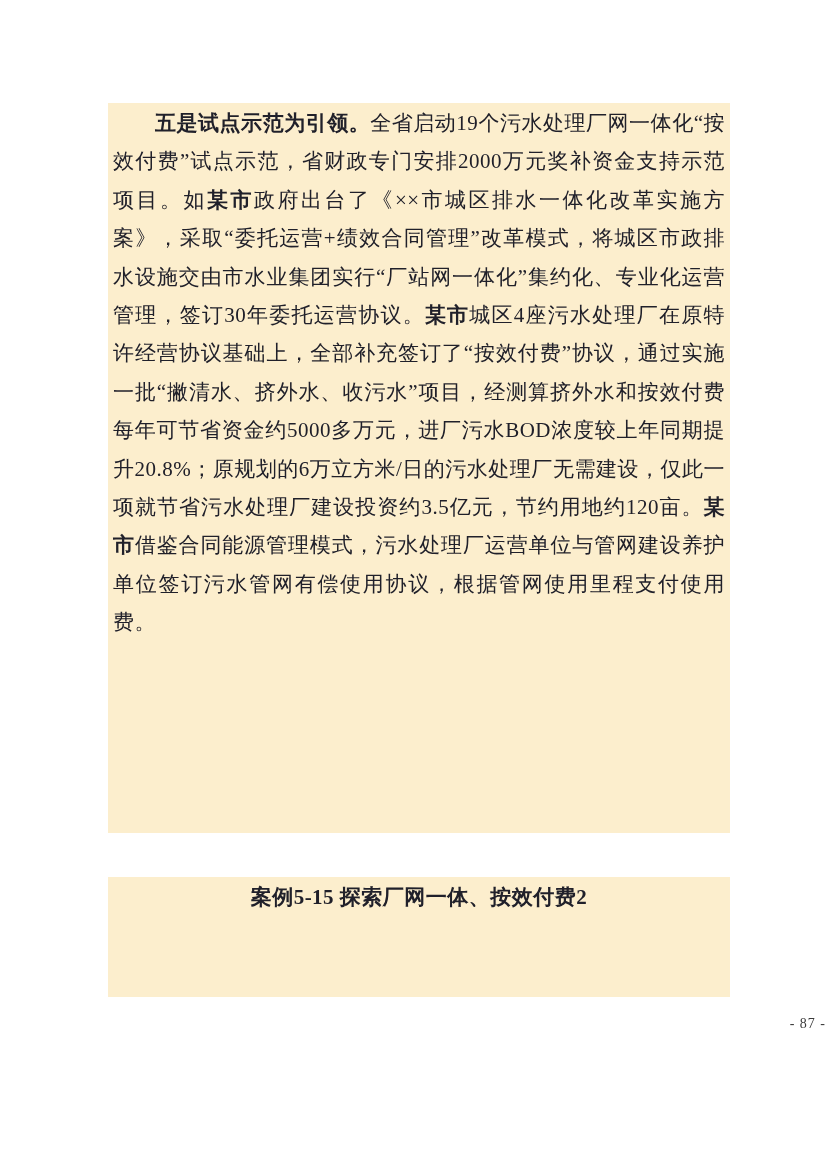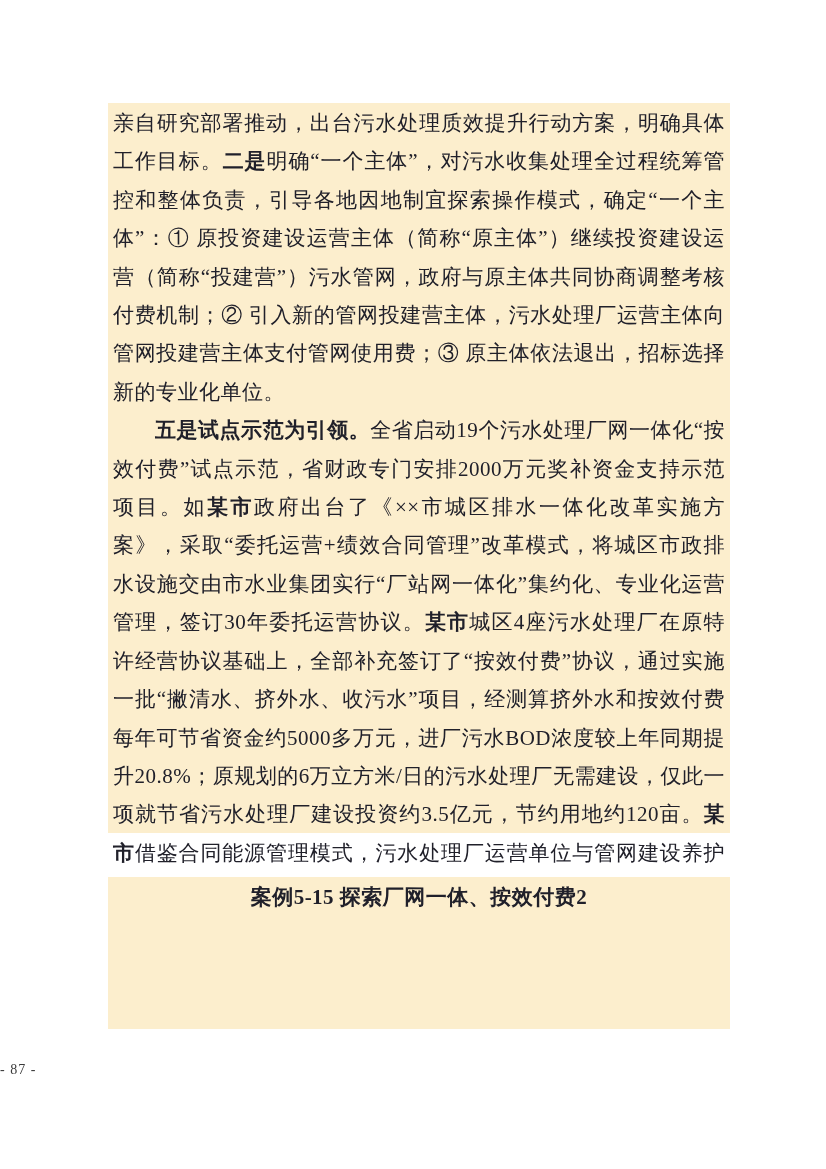--- a/index.html
+++ b/index.html
@@ -23,21 +23,21 @@
     box-sizing: border-box;
     padding: 1px 5px 0 5px;
     color: #20202a;
   }
   .block-main {
     top: 103px;
     height: 730px;
   }
   .block-case {
     top: 877px;
-    height: 152px;
+    height: 120px;
   }
   .para {
     margin: 0;
     font-size: 21px;
     line-height: 38.4px;
     text-align: justify;
     text-justify: inter-ideograph;
     letter-spacing: 0.5px;
   }
   .para.indent {
@@ -49,37 +49,36 @@
     line-height: 38.4px;
     font-weight: bold;
     text-align: center;
     letter-spacing: 0.5px;
   }
   .run-bold {
     font-weight: bold;
   }
   .page-number {
     position: absolute;
-    top: 1060px;
+    top: 1014px;
     left: 0;
     width: 100%;
-    text-align: left;
+    text-align: right;
     font-size: 14px;
     line-height: 20px;
     color: #3a3a3a;
     letter-spacing: 1px;
   }
 </style>
 </head>
 <body>
 
 <div class="page">
 
   <section class="text-block block-main">
-      <p class="para"><span class="run">亲自研究部署推动，出台污水处理质效提升行动方案，明确具体工作目标。</span><span class="run-bold">二是</span><span class="run">明确“一个主体”，对污水收集处理全过程统筹管控和整体负责，引导各地因地制宜探索操作模式，确定“一个主体”：① 原投资建设运营主体（简称“原主体”）继续投资建设运营（简称“投建营”）污水管网，政府与原主体共同协商调整考核付费机制；② 引入新的管网投建营主体，污水处理厂运营主体向管网投建营主体支付管网使用费；③ 原主体依法退出，招标选择新的专业化单位。</span></p>
       <p class="para indent"><span class="run-bold">五是试点示范为引领。</span><span class="run">全省启动19个污水处理厂网一体化“按效付费”试点示范，省财政专门安排2000万元奖补资金支持示范项目。如</span><span class="run-bold">某市</span><span class="run">政府出台了《××市城区排水一体化改革实施方案》，采取“委托运营+绩效合同管理”改革模式，将城区市政排水设施交由市水业集团实行“厂站网一体化”集约化、专业化运营管理，签订30年委托运营协议。</span><span class="run-bold">某市</span><span class="run">城区4座污水处理厂在原特许经营协议基础上，全部补充签订了“按效付费”协议，通过实施一批“撇清水、挤外水、收污水”项目，经测算挤外水和按效付费每年可节省资金约5000多万元，进厂污水BOD浓度较上年同期提升20.8%；原规划的6万立方米/日的污水处理厂无需建设，仅此一项就节省污水处理厂建设投资约3.5亿元，节约用地约120亩。</span><span class="run-bold">某市</span><span class="run">借鉴合同能源管理模式，污水处理厂运营单位与管网建设养护单位签订污水管网有偿使用协议，根据管网使用里程支付使用费。</span></p>
     </section>
 
   <section class="text-block block-case">
       <h3 class="case-title">案例5-15  探索厂网一体、按效付费2</h3>
     </section>
 
   <div class="page-number">- 87 -</div>
 
 </div>

